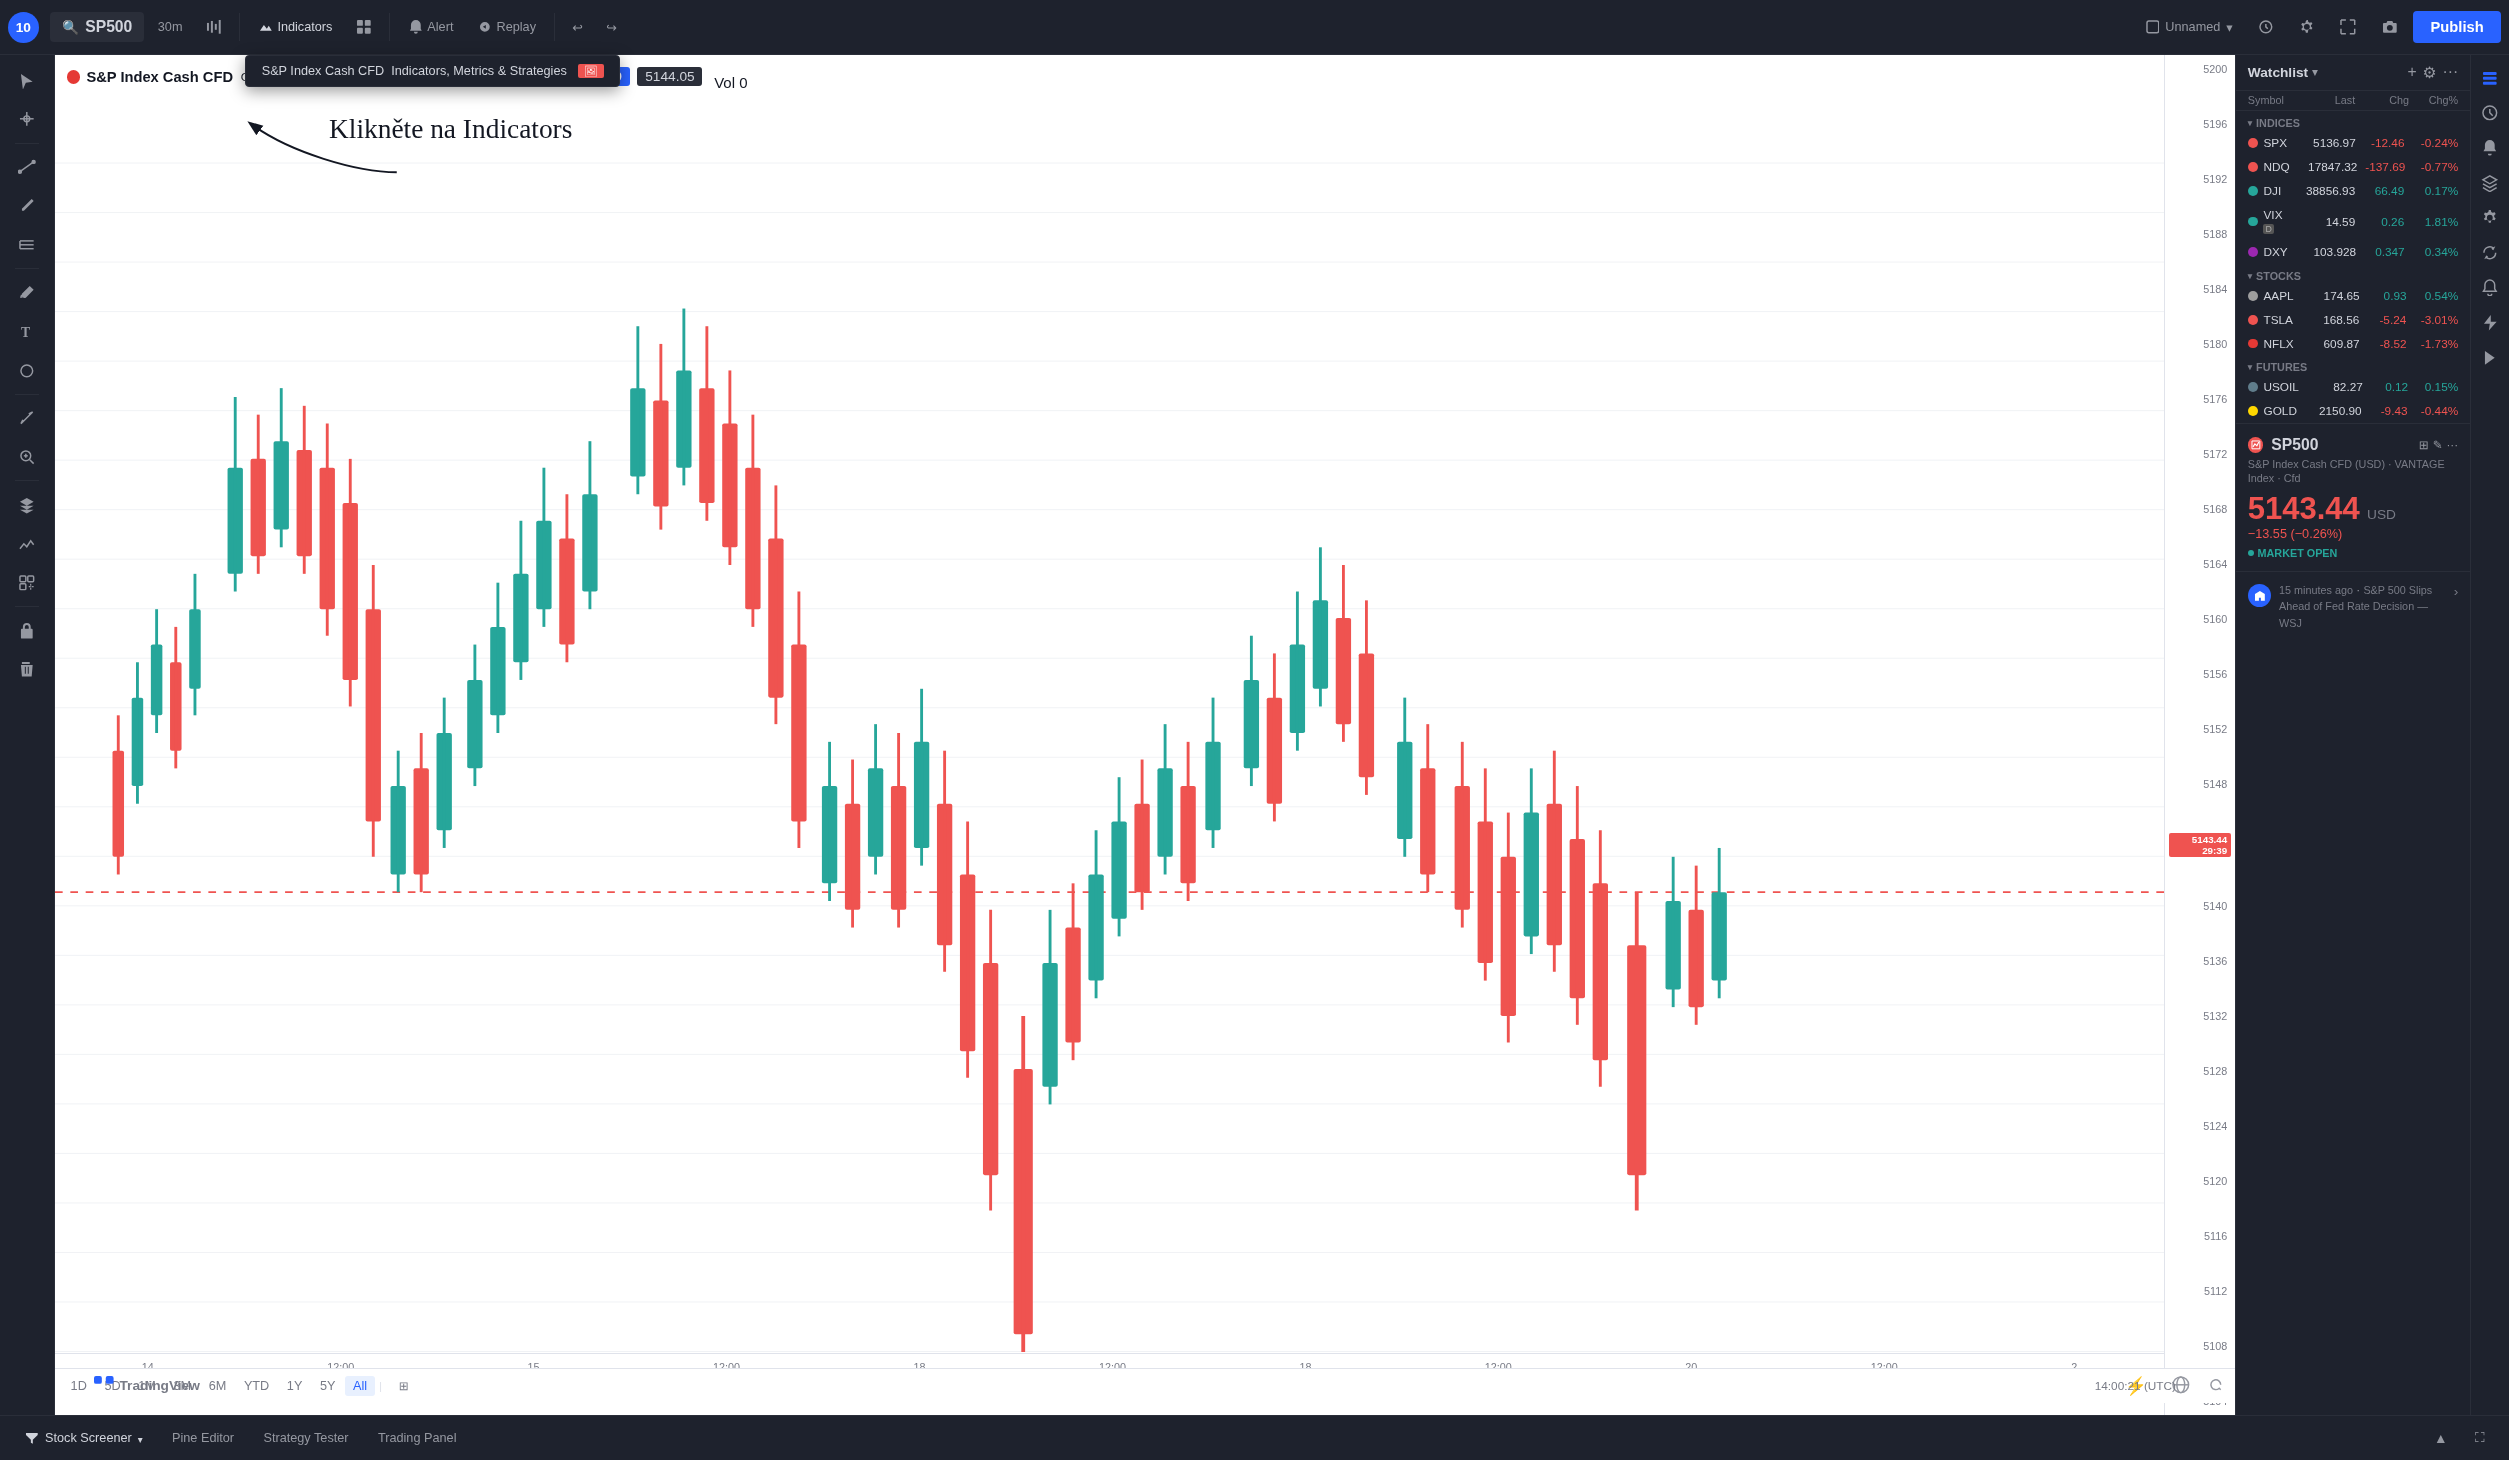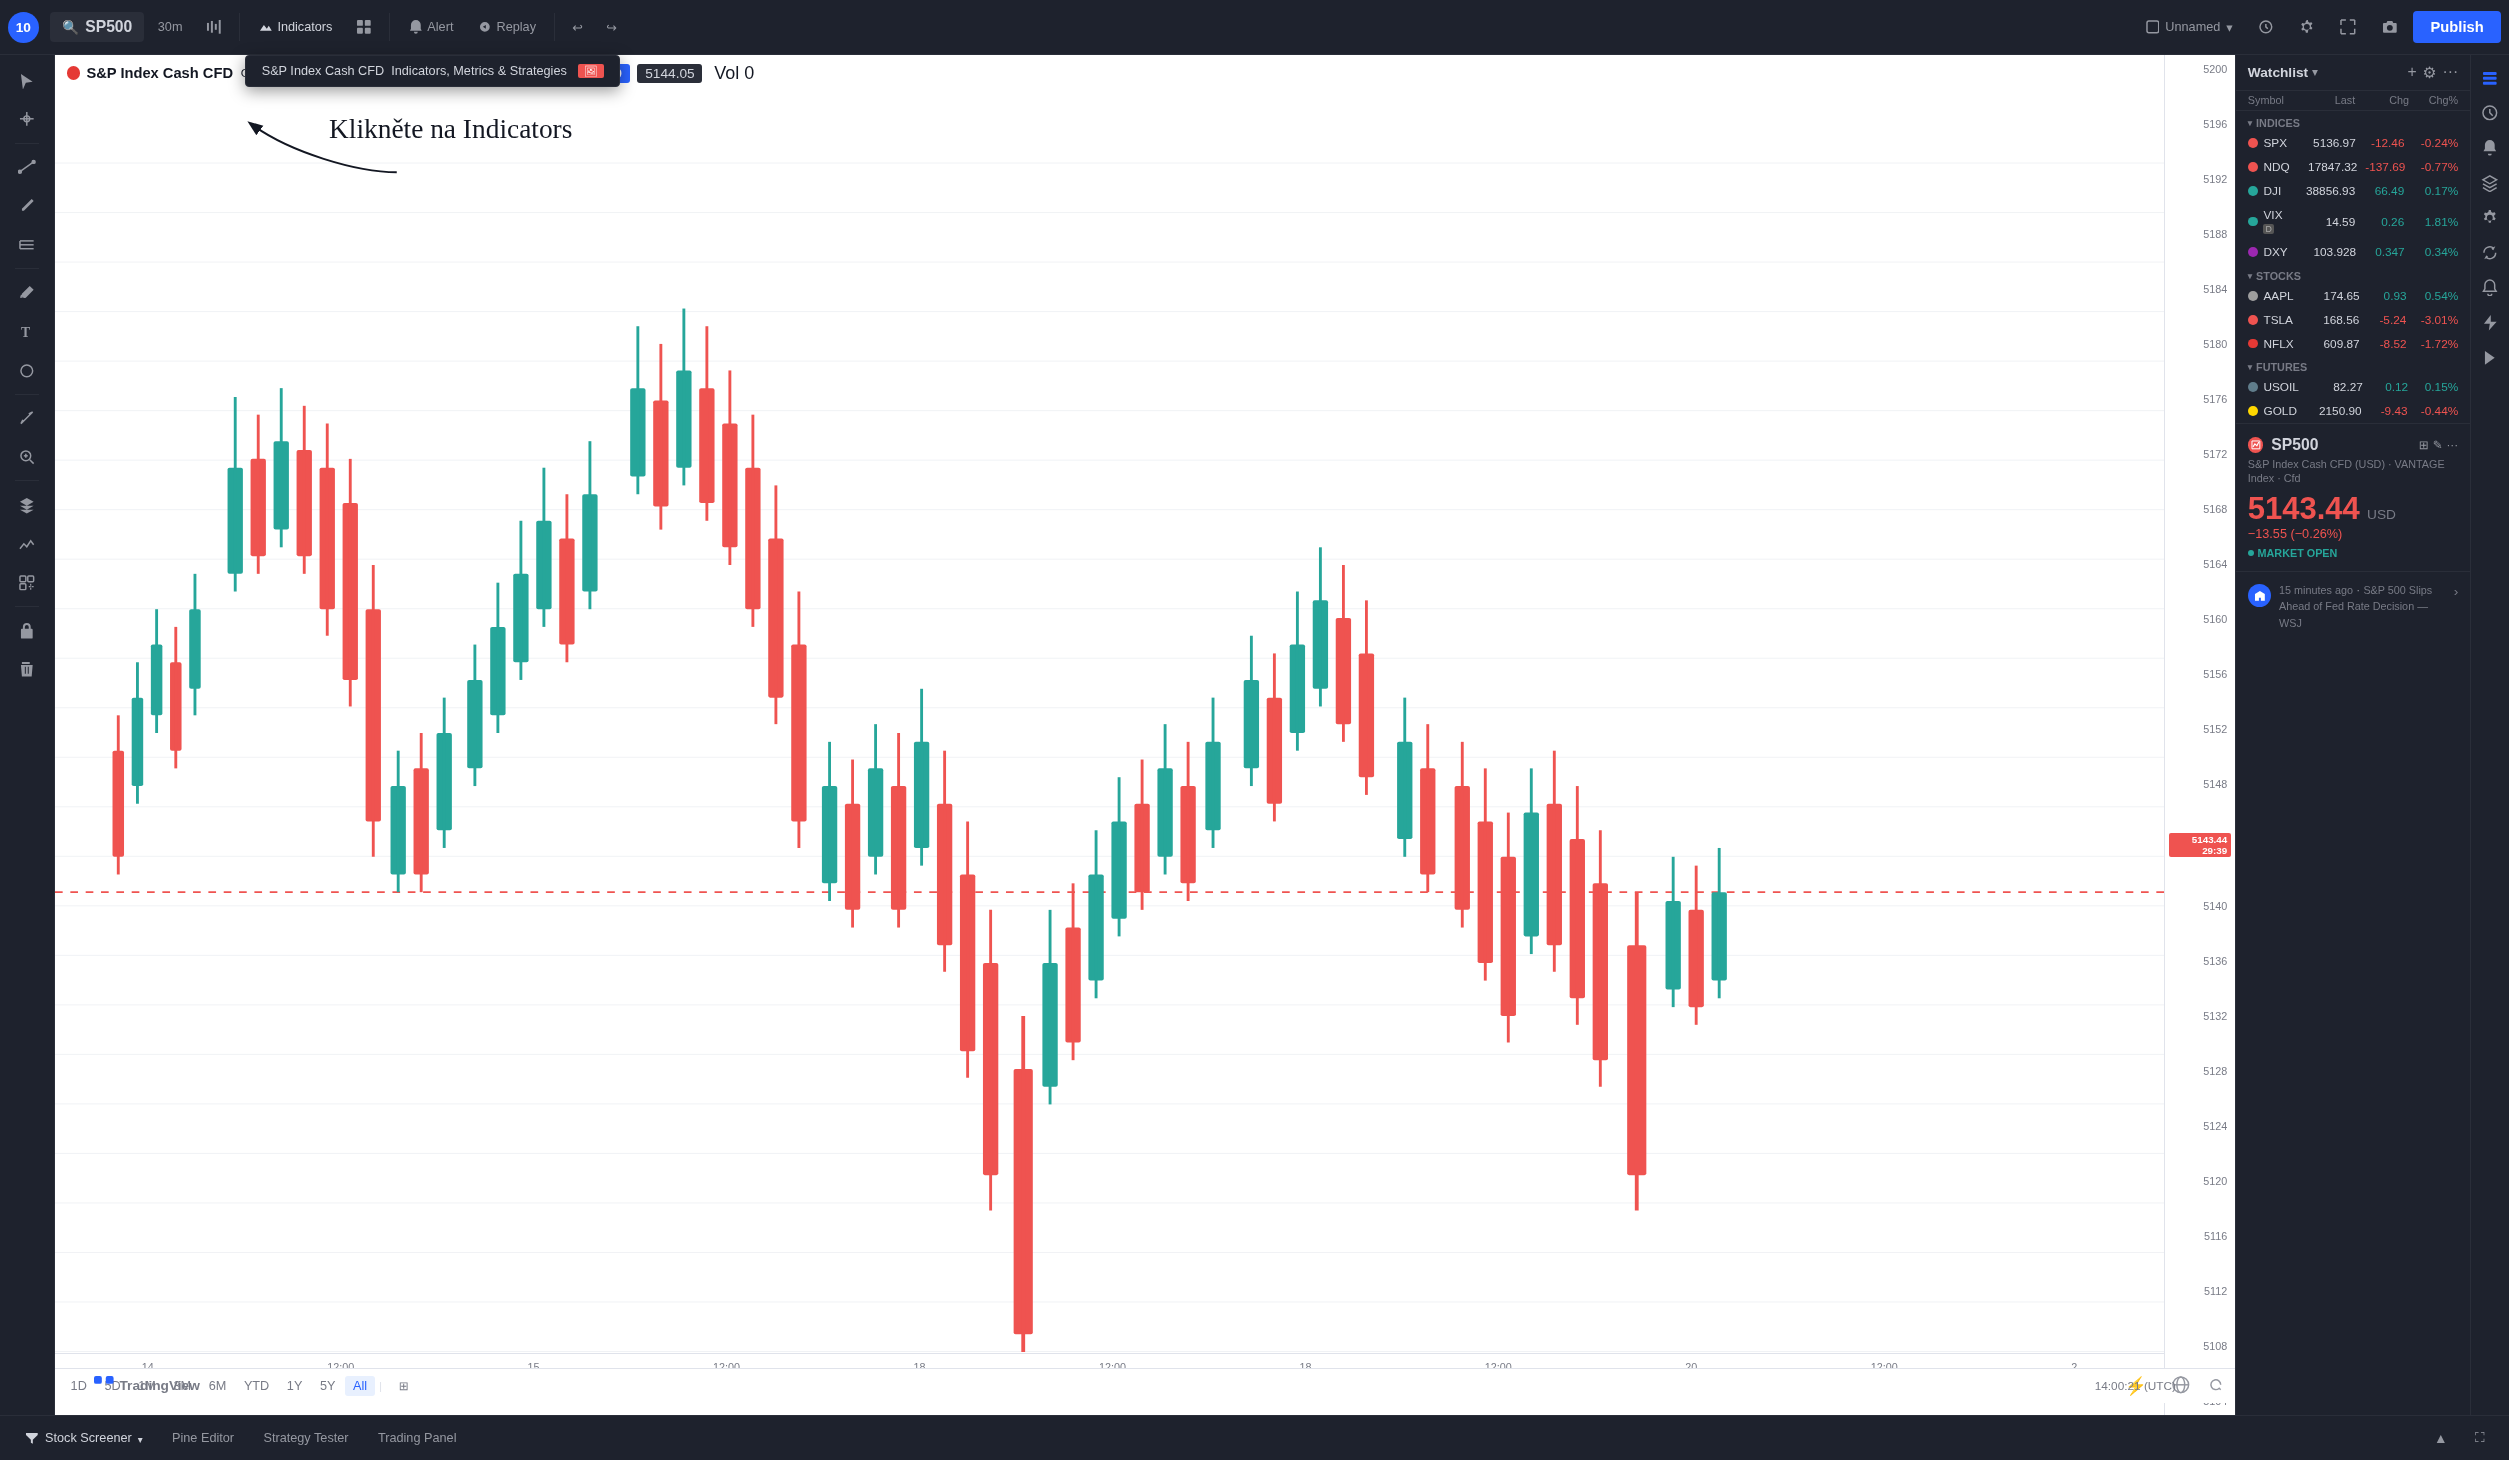--- a/index.html
+++ b/index.html
@@ -31,21 +31,21 @@
     
     .chart-header { position: absolute; top: 0; left: 0; right: 0; display: flex; align-items: center; gap: 7.8px; padding: 7.8px 11.8px; z-index: 10; }
     .chart-symbol-badge { display: flex; align-items: center; gap: 5.9px; }
     .badge-dot { width: 13.7px; height: 13.7px; border-radius: 50%; background: #e53935; }
     .chart-symbol-name { font-size: 14.7px; font-weight: 600; color: #131722; }
     .ohlc-info { display: flex; gap: 7.8px; align-items: center; font-size: 11.8px; color: #131722; }
     .ohlc-val { color: #131722; }
     .ohlc-change { color: #e53935; }
     .price-badge { background: #2962ff; color: #fff; border-radius: 2.9px; padding: 2px 7.8px; font-size: 13.7px; font-weight: 600; }
     .price-badge2 { background: #2a2e39; color: #d1d4dc; border-radius: 2.9px; padding: 2px 7.8px; font-size: 13.7px; }
-    .vol-info { font-size: 18px; color: #131722; margin-left: 3.9px; }
+    .vol-info { font-size: 15px; color: #131722; margin-left: 3.9px; margin-top: 11px; }
 
     
     .annotation { position: absolute; top: 59px; left: 274px; z-index: 20; }
     .annotation-text { font-size: 27.4px; color: #131722; font-weight: 500; font-family: serif; }
     .arrow-svg { position: absolute; top: -9.8px; left: -118px; }
 
     
     .y-axis { position: absolute; right: 0; top: 0; bottom: 0; width: 71px; background: rgba(255,255,255,0.95); display: flex; flex-direction: column; justify-content: space-between; padding: 7.8px 3.9px; font-size: 10.8px; color: #787b86; border-left: 1px solid #e0e3eb; }
     .y-label { text-align: right; padding-right: 3.9px; }
 
@@ -794,21 +794,21 @@
       <span class="wl-name">TSLA</span>
       <span class="wl-last">168.56</span>
       <span class="wl-chg neg">-5.24</span>
       <span class="wl-chgp neg">-3.01%</span>
     </div>
     <div class="wl-item">
       <div class="wl-dot" style="background:#e53935;"></div>
       <span class="wl-name">NFLX</span>
       <span class="wl-last">609.87</span>
       <span class="wl-chg neg">-8.52</span>
-      <span class="wl-chgp neg">-1.72%</span>
+      <span class="wl-chgp neg">-1.73%</span>
     </div>
 
     <div class="wl-section-header">
       <span class="wl-arrow">▾</span>
       <span>FUTURES</span>
     </div>
     <div class="wl-item">
       <div class="wl-dot" style="background:#607d8b;"></div>
       <span class="wl-name">USOIL</span>
       <span class="wl-last">82.27</span>

